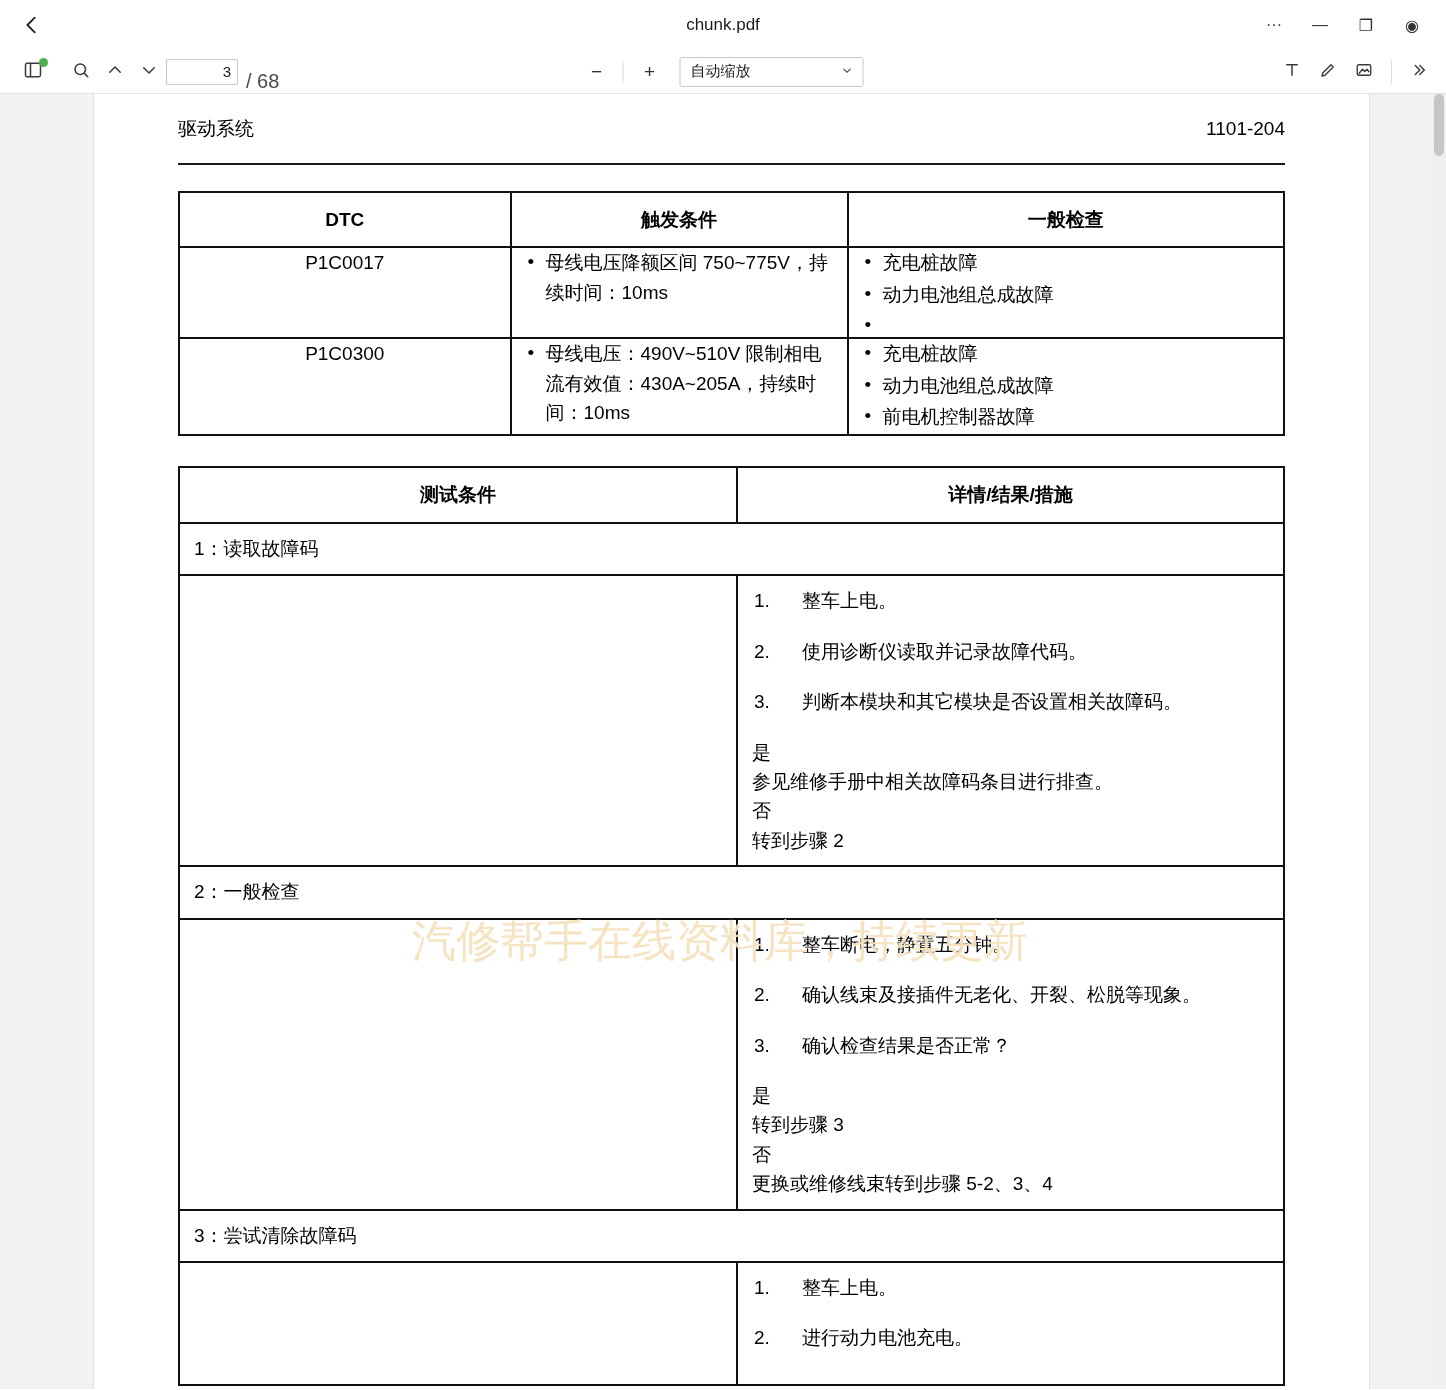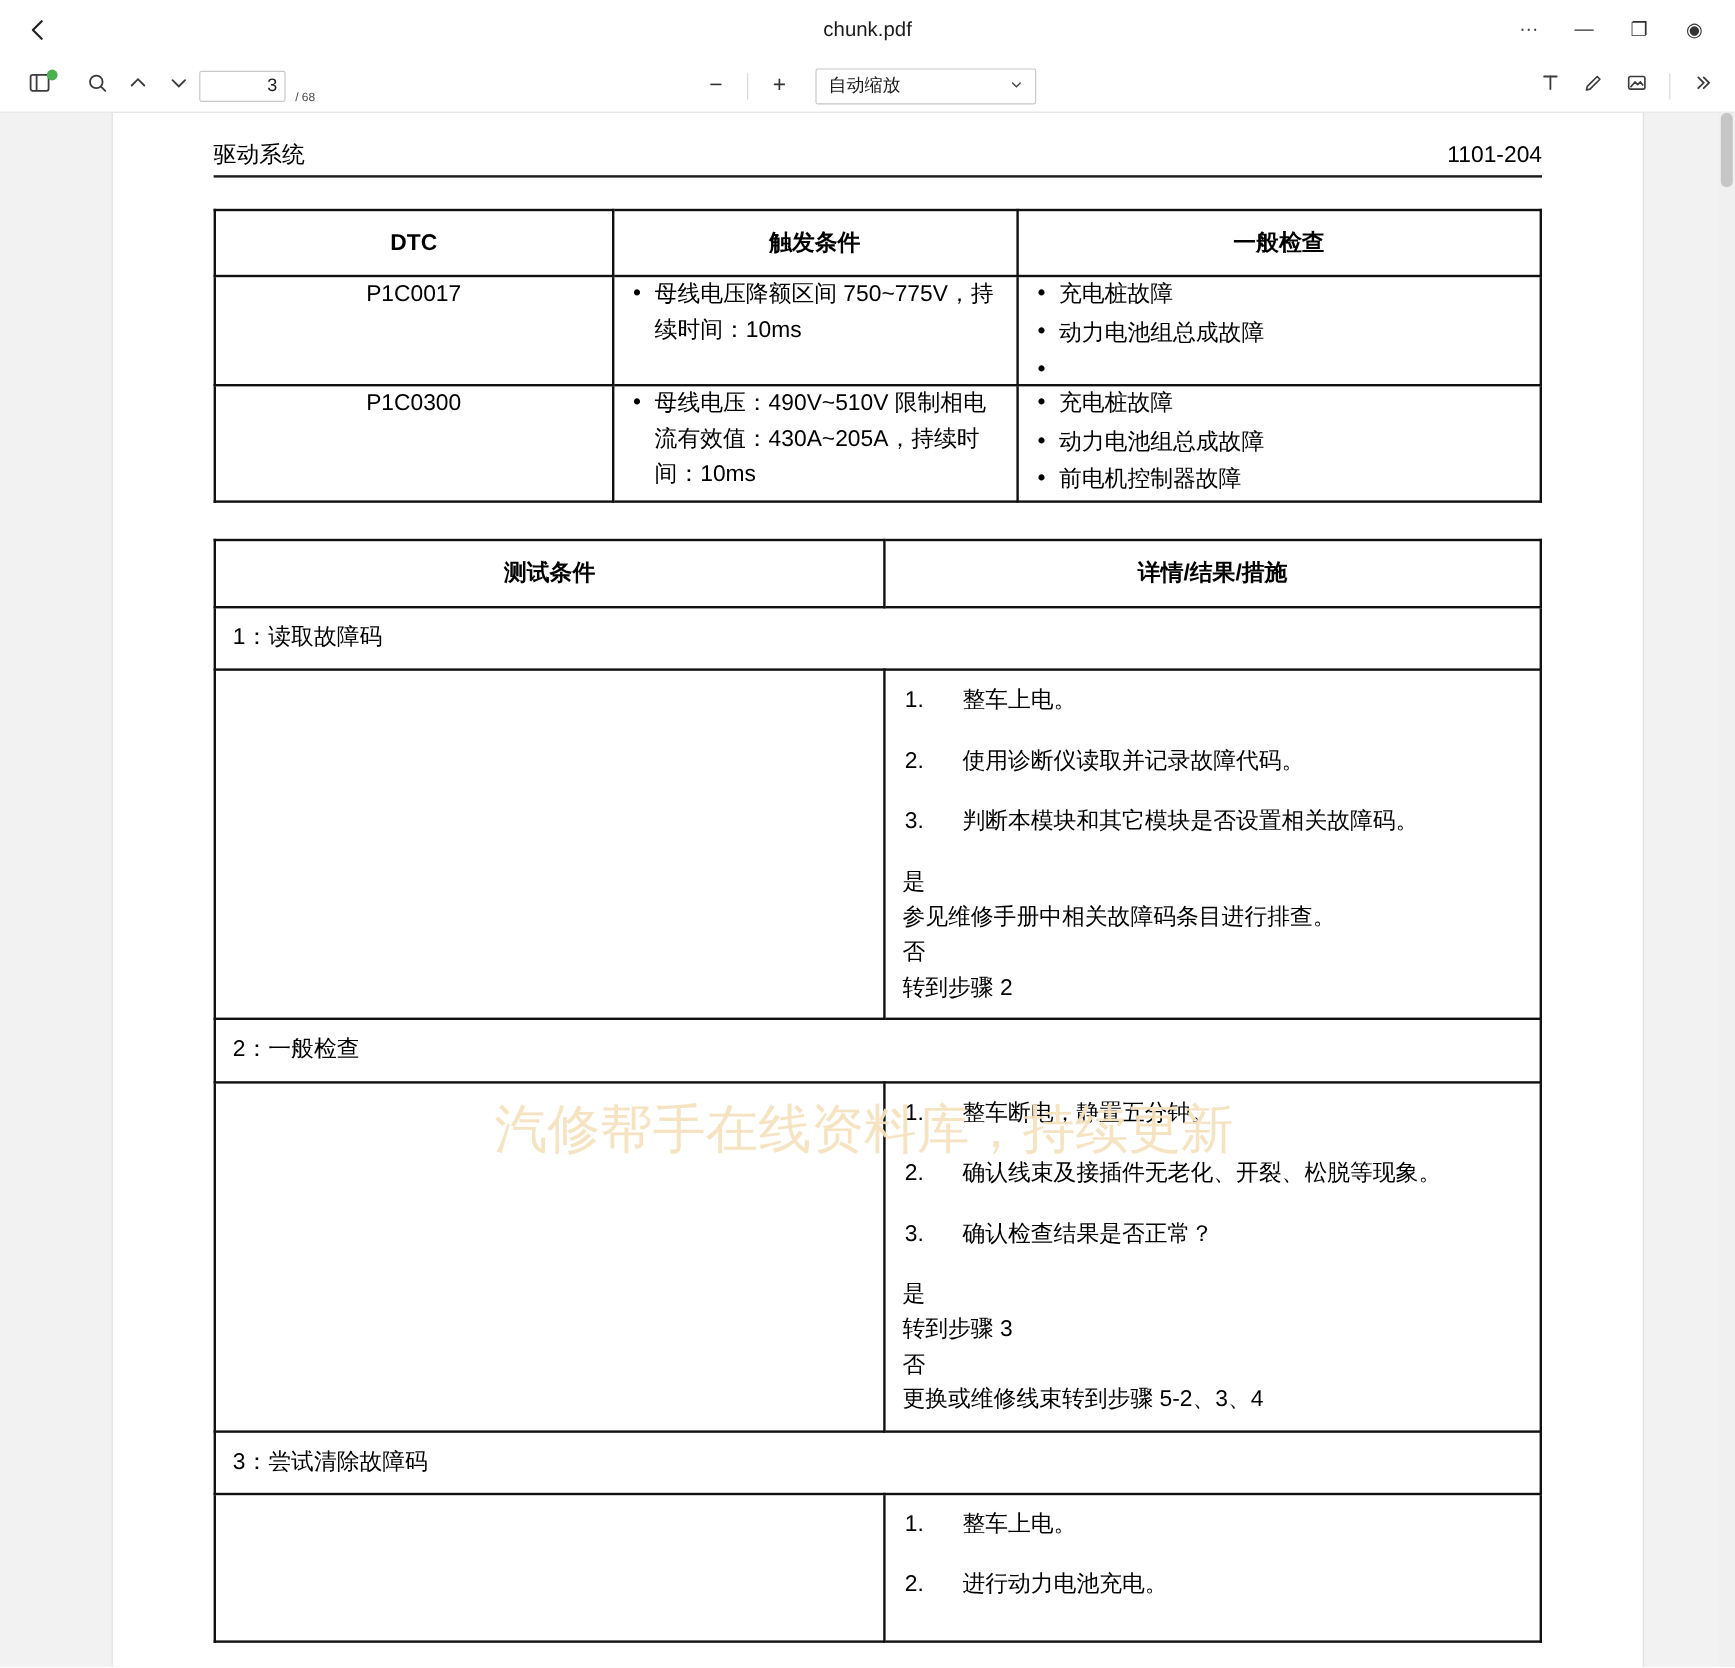--- a/index.html
+++ b/index.html
@@ -79,21 +79,21 @@
     border: 1px solid #c8c8c8;
     border-radius: 2px;
     text-align: right;
     padding: 0 6px;
     font-size: 15px;
     color: #1a1a1a;
     background: #fff;
     font-family: "Liberation Sans", sans-serif;
   }
   .page-total {
-    font-size: 10px;
+    font-size: 20px;
     color: #4a4a4a;
     margin-left: 8px;
     margin-top: 19px;
   }
   .center-group {
     position: absolute;
     left: 50%;
     transform: translateX(-50%);
     display: flex;
     align-items: center;
@@ -154,21 +154,21 @@
     background: #ffffff;
     box-shadow: 0 0 0 1px #e0e0e0;
     padding: 22px 84px 0 84px;
   }
   .page-header {
     display: flex;
     justify-content: space-between;
     align-items: baseline;
     font-size: 19px;
     color: #000;
-    padding-bottom: 4px;
+    padding-bottom: 21px;
     border-bottom: 2px solid #1a1a1a;
   }
 
   table.doc {
     width: 100%;
     border-collapse: collapse;
     margin-top: 26px;
     table-layout: fixed;
   }
   table.doc td, table.doc th {

